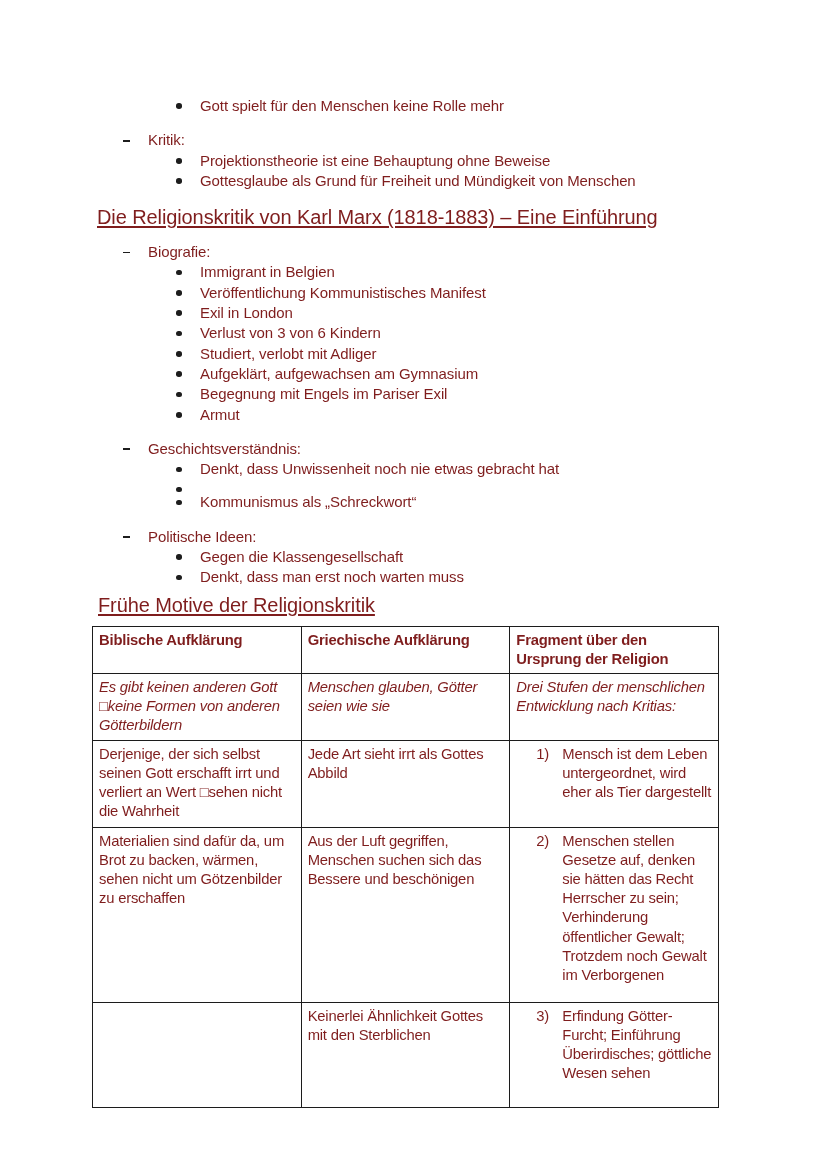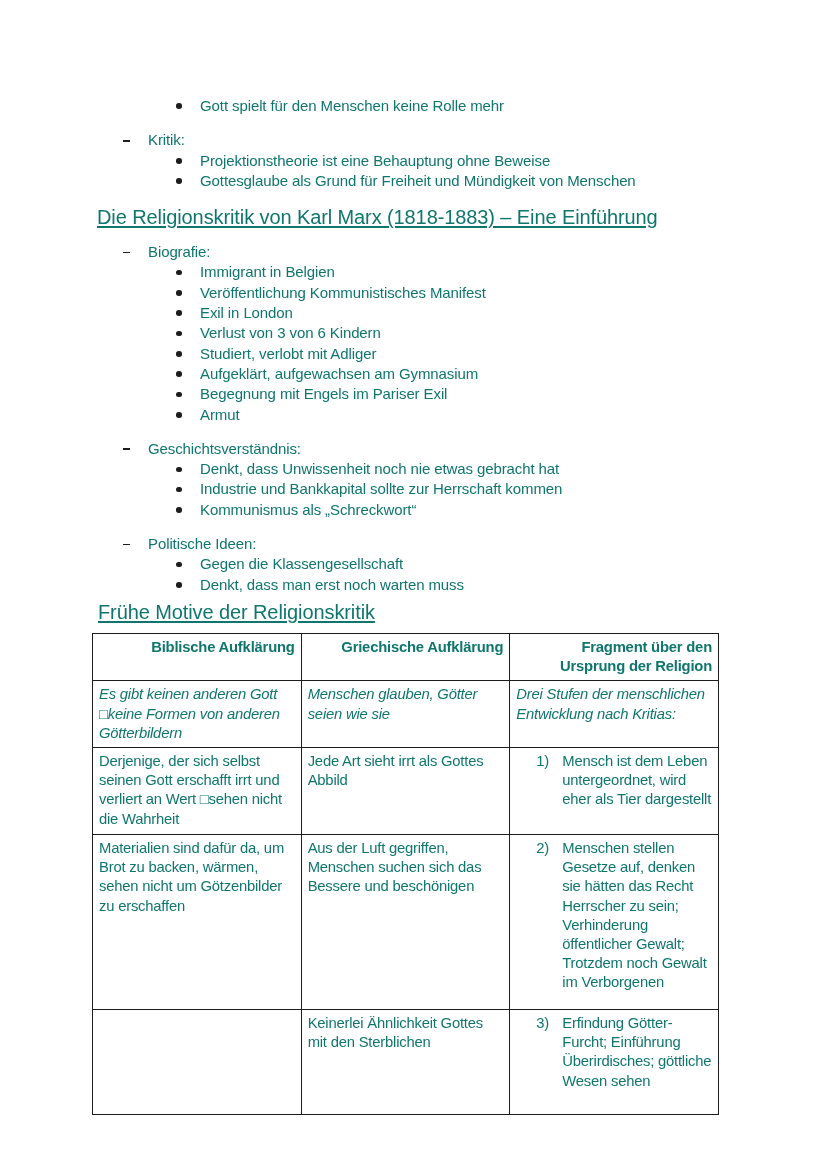--- a/index.html
+++ b/index.html
@@ -6,21 +6,21 @@
   .page {
     position:relative;
     width:828px; height:1169px;
     background:#ffffff;
     box-sizing:border-box;
     padding:96px 60px 0 97px;
     font-family:"Liberation Sans", sans-serif;
     font-size:15px;
     line-height:20.3px;
     letter-spacing:-0.1px;
-    color:#0f766e;
+    color:#7f1d1d;
     overflow:hidden;
   }
 
   
   .li1 { display:flex;margin-top:14px; }
   .li1 .marker { flex:0 0 25px; margin-left:26px; }
   .dash { display:block; width:7px; height:1.7px; background:#1d1d1d; margin-top:9.6px; }
 
   
   .li2 { display:flex; }
@@ -42,21 +42,21 @@
     font-size:14.8px;
     line-height:19.2px;
     letter-spacing:-0.2px;
   }
   table.notes th, table.notes td {
     border:1.5px solid #1c1c1c;
     vertical-align:top;
     padding:4px 6px;
     overflow:hidden;
   }
-  table.notes th { font-weight:700; text-align:right; }
+  table.notes th { font-weight:700; text-align:left; }
   tr.tr-h  { height:38px; }
   tr.tr-r1 { height:60px;font-style:italic; }
   tr.tr-r2 { height:87px; }
   tr.tr-r3 { height:175px; }
   tr.tr-r4 { height:105px;padding-left:40px; }
 
   .fragitem { display:flex; padding-left:20px; }
   .fragnum  { flex:0 0 26px; }
   .fragtext { flex:1; }
 </style>
@@ -156,21 +156,20 @@
   <div class="li2">
     <span class="marker">
         <span class="dot"></span>
       </span>
     <span>Denkt, dass Unwissenheit noch nie etwas gebracht hat</span>
   </div>
   <div class="li2">
     <span class="marker">
         <span class="dot"></span>
       </span>
-    <span>Industrie und Bankkapital sollte zur Herrschaft kommen</span>
   </div>
   <div class="li2">
     <span class="marker">
         <span class="dot"></span>
       </span>
     <span>Kommunismus als „Schreckwort“</span>
   </div>
 
   <div class="li1">
     <span class="marker">

